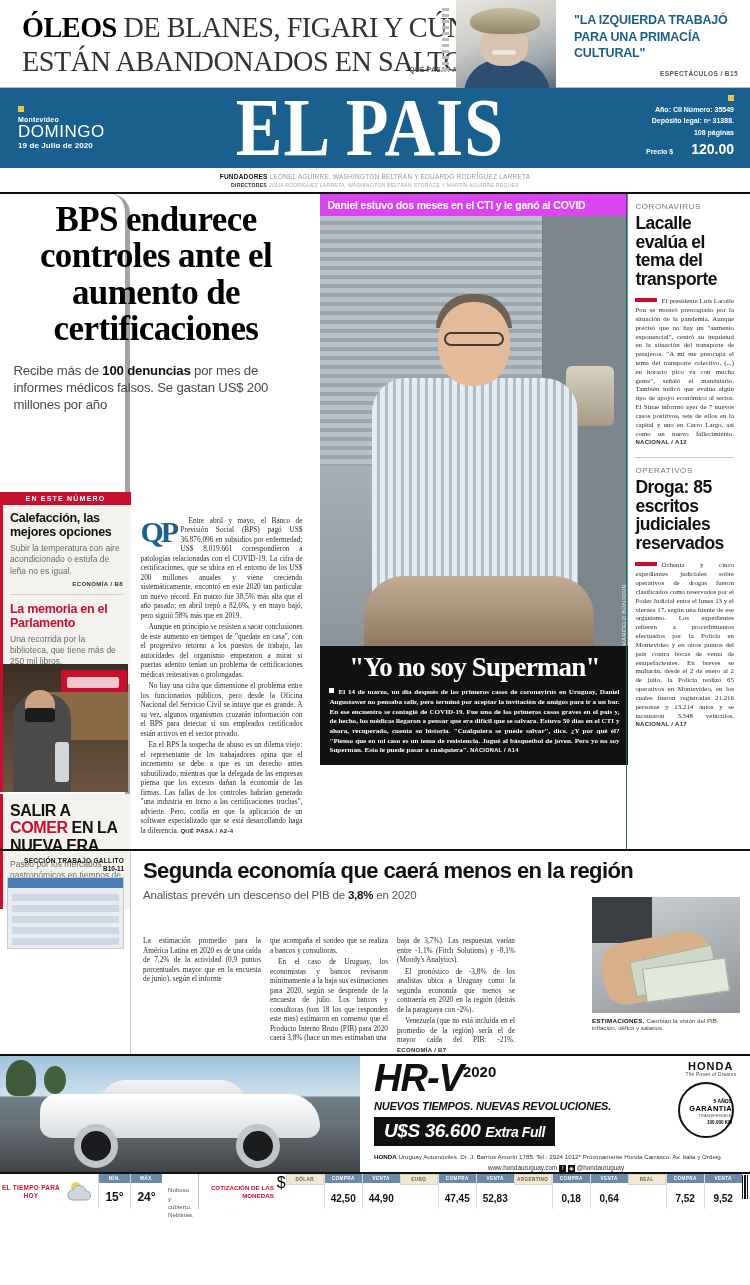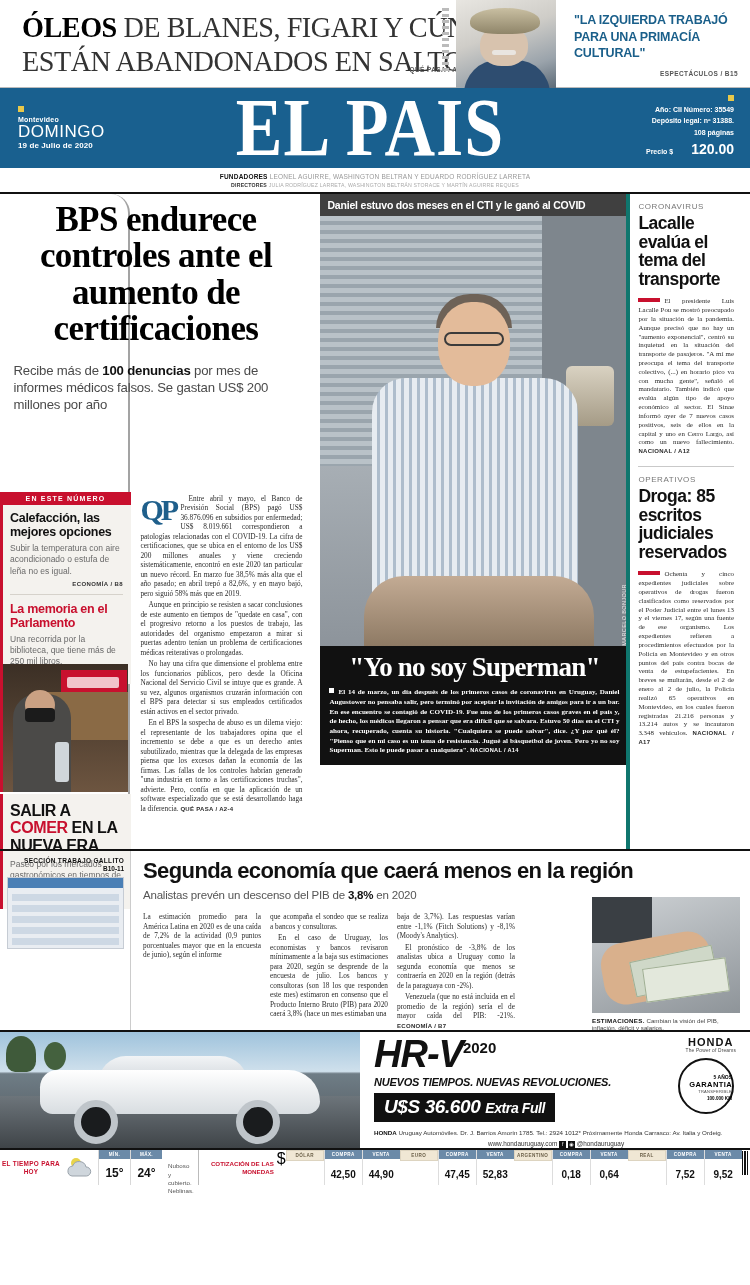--- a/index.html
+++ b/index.html
@@ -54,23 +54,23 @@
 
   
   .founders { text-align:center; padding: 5px 0 4px; border-bottom:2px solid #111; }
   .founders .l1 { font-size:6.5px; color:#999; letter-spacing:.2px; }
   .founders .l1 b { color:#111; }
   .founders .l2 { font-size:5.2px; color:#aaa; letter-spacing:.2px; margin-top:2px; }
   .founders .l2 b { color:#333; }
 
   
   .main { position:relative; display:flex; height: 655px; }
-  .col-left  { width: 131px; border-right:2px solid #a3a3a3; position:relative;border-radius:19px; }
+  .col-left  { width: 131px; border-right:5px solid #a3a3a3; position:relative;border-radius:19px; }
   .col-mid   { width: 498px; position:relative; display:flex; }
-  .col-right { width: 124px; border-left:4px solid #0f766e; position:relative; padding: 8px 16px 0 8px; }
+  .col-right { width: 124px; border-left:1px solid #0f766e; position:relative; padding: 8px 16px 0 8px; }
 
   
   .bighead-zone { position:absolute; left:0; top:0; width: 310px; padding: 8px 12px 0 14px; }
   .bighead { font-family:"Liberation Serif", serif; font-weight:bold; font-size: 35px;
              line-height: 1.04; color:#000; letter-spacing:-0.6px;text-align:center; }
   .bigsub { margin-top: 14px; font-size: 13.2px; line-height:1.32; color:#4a4a4a;
             letter-spacing:-0.2px; }
   .bigsub b { color:#111; font-weight:bold; }
 
   
@@ -102,27 +102,27 @@
   .salir h3 .red { color:#c8102e; }
   .salir p { font-size: 8.5px; line-height:1.34; color:#6a6a6a; margin-top:5px; }
   .salir .ref { font-size:6px; font-weight:bold; text-align:right; margin-top:4px; letter-spacing:.4px;}
 
   
   .mid-col1 { width: 180px; padding: 0 8px 0 10px; position:absolute; left: 0; top: 298px; }
   .qp-logo { float:left; width: 34px; height: 28px; margin: 2px 6px 0 0; color:#1f5f8b;
              font-family:"Liberation Serif", serif; font-weight:bold; font-size: 30px; line-height:.9;
              letter-spacing:-3px; }
   .body-txt { font-family:"Liberation Serif", serif; font-size: 7.3px; line-height: 1.30;
-              text-align: justify; color:#2b2b2b; }
+              text-align: justify; color:#2b2b2b;margin-top:24px; }
   .body-txt p { text-indent: 8px; margin-top: 2px; }
   .body-txt p:first-child { text-indent: 0; }
   .body-ref { font-weight:bold; font-family:"Liberation Sans",sans-serif; font-size:6px; letter-spacing:.3px;}
 
   .mid-photo-wrap { position:absolute; left: 190px; top: 0; width: 308px; }
-  .photo-cap-top { background:#404040; color:#fff; font-size: 10.5px; font-weight:bold;
+  .photo-cap-top { background:#d946ef; color:#fff; font-size: 10.5px; font-weight:bold;
                    padding: 5px 7px; letter-spacing:-0.2px; }
   .bigphoto { position:relative; width:308px; height: 430px; overflow:hidden;
               background: linear-gradient(180deg,#c7cbd0 0%,#a9b0b6 55%,#8d949b 100%); }
   .bp-blind { position:absolute; left:0; top:0; width:100%; height: 250px;
               background: repeating-linear-gradient(to bottom,#b9c2c8 0,#b9c2c8 5px,#9aa5ad 5px,#9aa5ad 9px); }
   .bp-wallR { position:absolute; right:0; top:0; width:86px; height:430px; background:#7e868d; }
   .bp-lamp  { position:absolute; right:14px; top:150px; width:48px; height:60px; border-radius:6px;
               background:linear-gradient(180deg,#d9d2c2,#a59b86); }
   .bp-head { position:absolute; left:118px; top:86px; width:72px; height:84px; border-radius:46%;
              background:#e3bb9a; }

